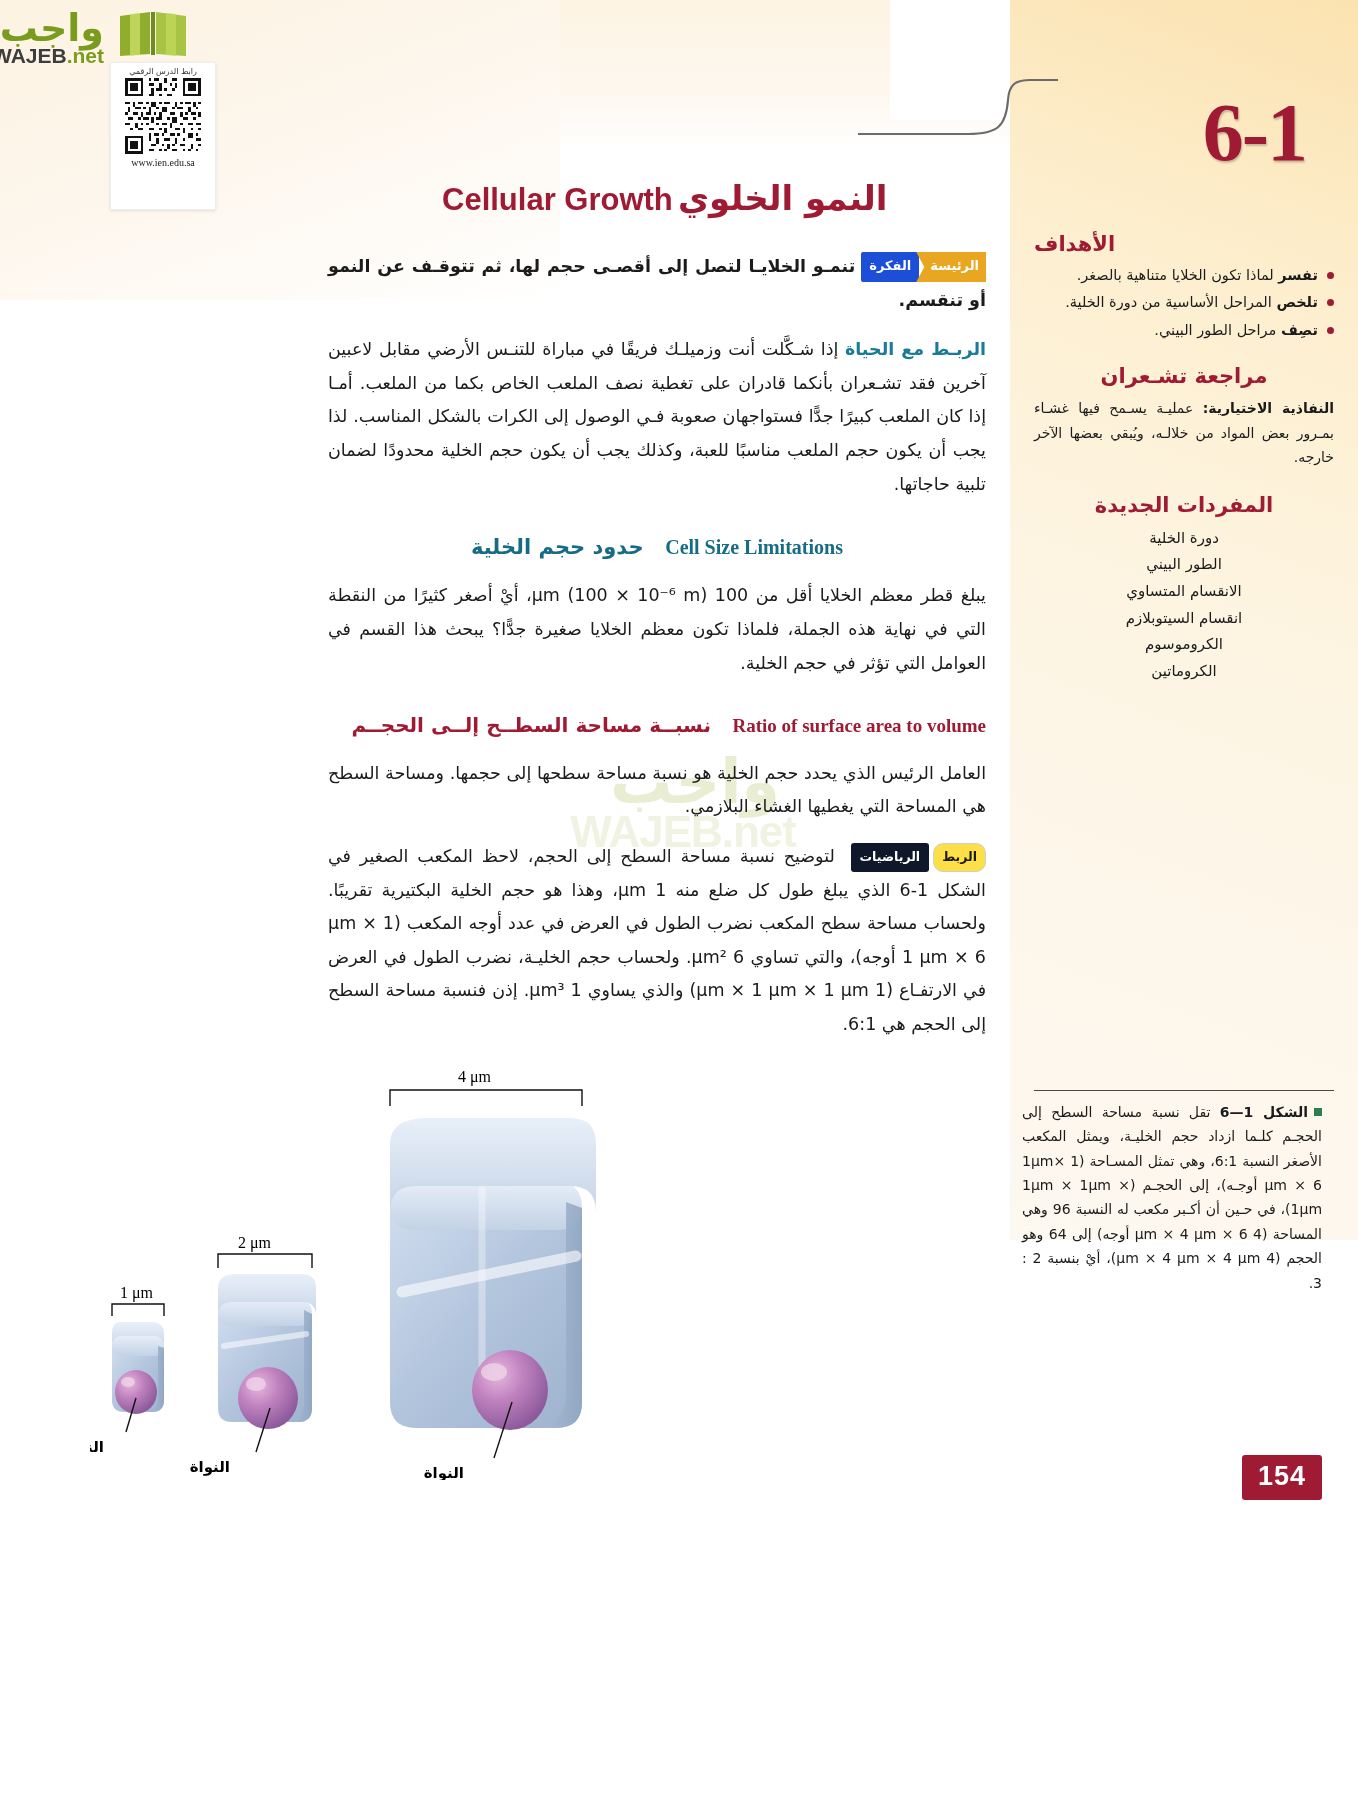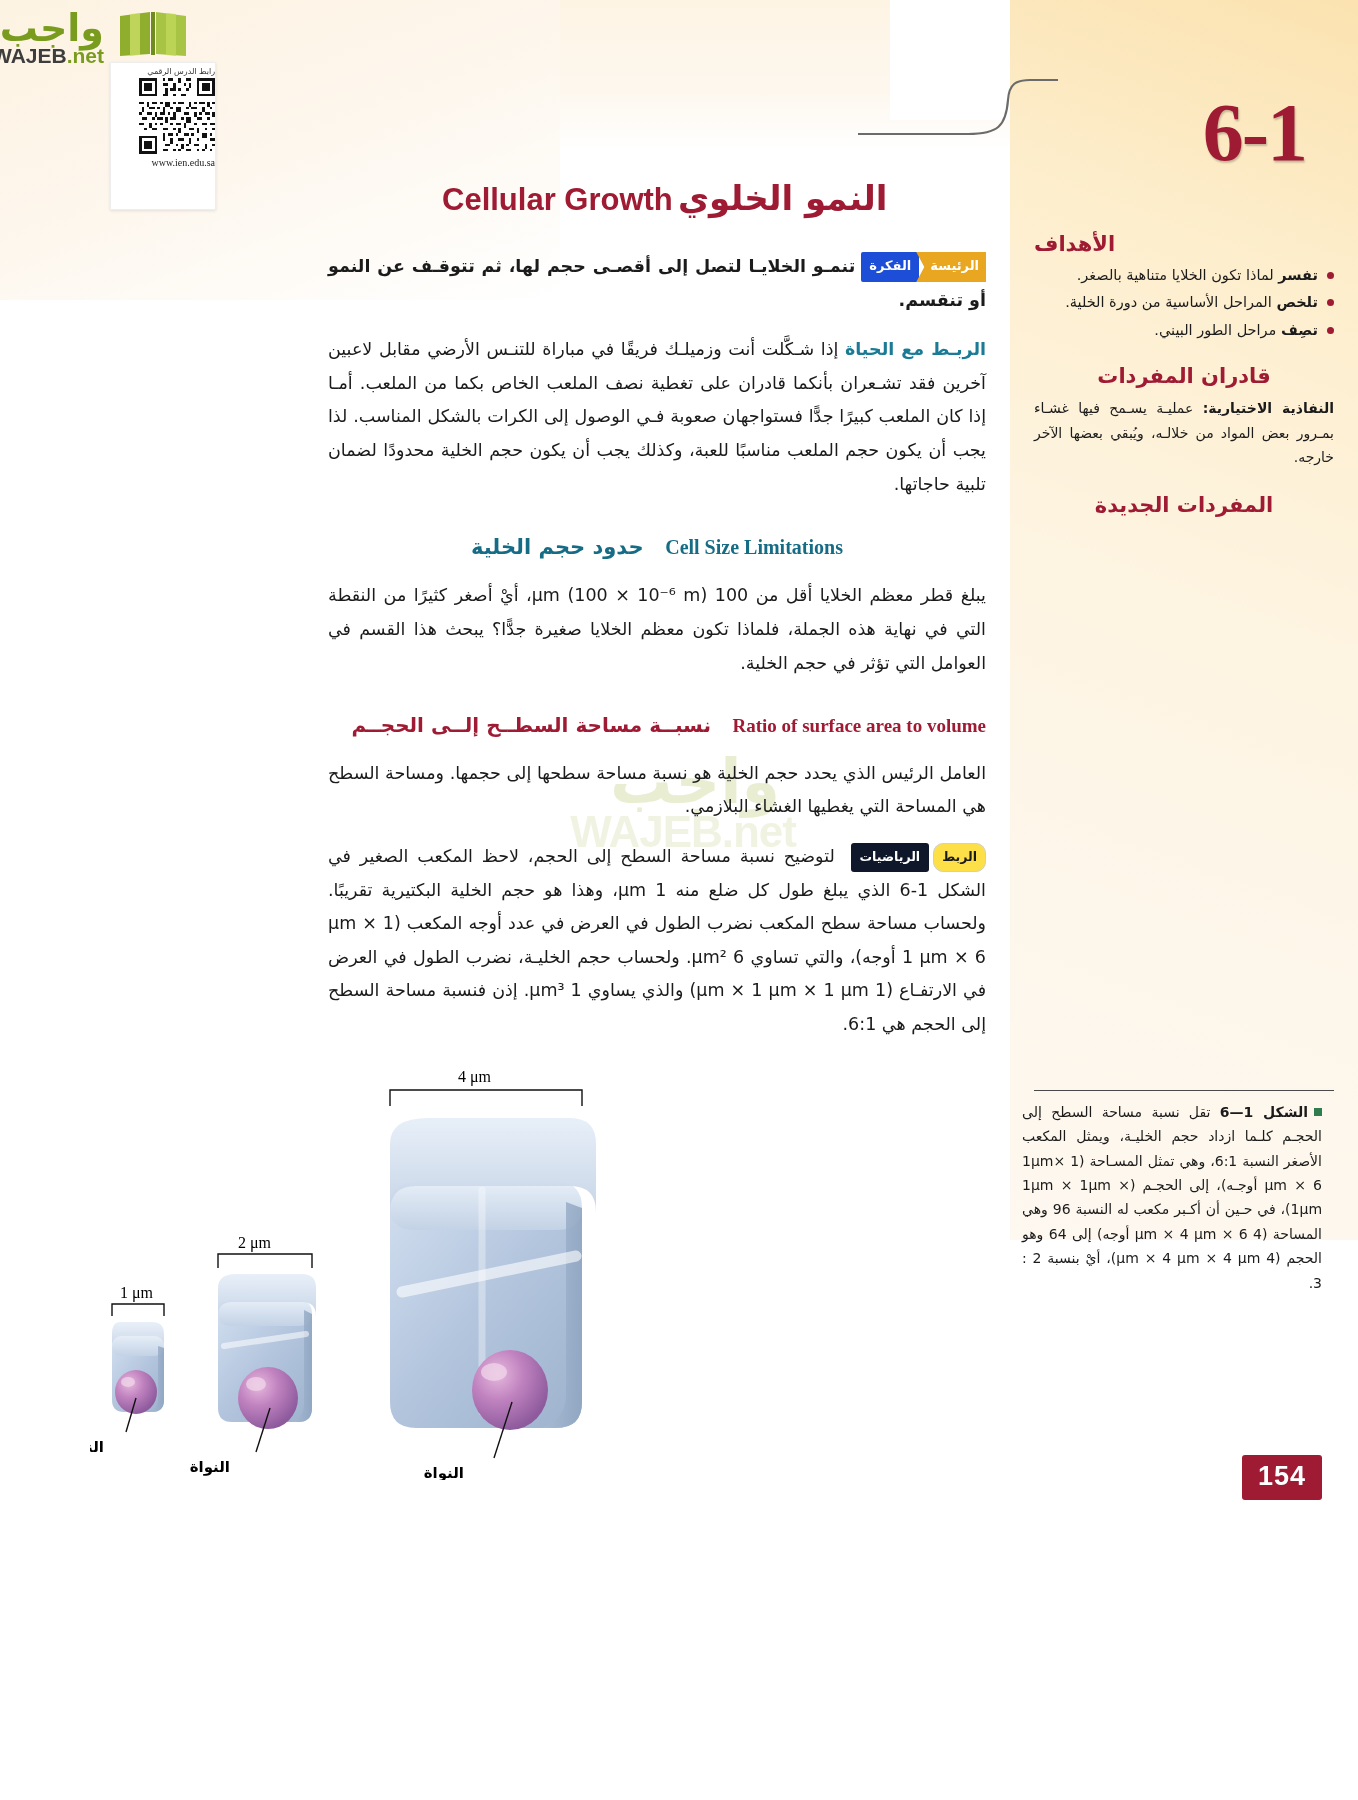--- a/index.html
+++ b/index.html
@@ -53,21 +53,21 @@
   .wm-center .wm-en{
     position:absolute;right:4px;top:62px;font-size:44px;font-weight:bold;color:#cfd9a0;
     font-family:"Liberation Sans",sans-serif;letter-spacing:-1px;
   }
 
   
   .qr-card{
     position:absolute;left:110px;top:62px;width:106px;height:148px;
     background:#ffffff;border:1px solid #eee;
     box-shadow:0 1px 3px rgba(0,0,0,.10);
-    display:flex;flex-direction:column;align-items:flex-start;padding-top:4px;
+    display:flex;flex-direction:column;align-items:center;padding-top:4px;
     box-sizing:border-box;
   }
   .qr-title{font-size:8px;color:#333;margin-bottom:2px;direction:rtl;}
   .qr-box{width:76px;height:76px;}
   .qr-url{font-size:10px;color:#1a1a1a;margin-top:3px;font-family:"Liberation Serif",serif;}
 
   
   .sec-num{
     position:absolute;right:52px;top:86px;
     font-family:"Liberation Serif",serif;font-weight:bold;
@@ -390,27 +390,35 @@
     <li>
       <span class="kw">تلخص</span>
       <span>المراحل الأساسية من دورة الخلية.</span>
     </li>
     <li>
       <span class="kw">تصِف</span>
       <span>مراحل الطور البيني.</span>
     </li>
   </ul>
 
-  <h3 class="center">قادران المفردات</h3>
+  <h3 class="center">مراجعة تشـعران</h3>
   <p class="vocab-def">
     <span class="term">النفاذية الاختيارية:</span>
     <span>عمليـة يسـمح فيها غشـاء بمـرور بعض المواد من خلالـه، ويُبقي بعضها الآخر خارجه.</span>
   </p>
 
   <h3 class="center">المفردات الجديدة</h3>
+  <ul class="vocab-list">
+    <li>دورة الخلية</li>
+    <li>الطور البيني</li>
+    <li>الانقسام المتساوي</li>
+    <li>انقسام السيتوبلازم</li>
+    <li>الكروموسوم</li>
+    <li>الكروماتين</li>
+  </ul>
 </div>
 
 <div class="fig-rule"></div>
 <div class="fig-cap">
   <span class="sq"></span><span class="lbl">الشكل 1—6</span>
   <span>تقل نسبة مساحة السطح إلى الحجـم كلـما ازداد حجم الخليـة، ويمثل المكعب الأصغر النسبة 6:1، وهي تمثل المسـاحة (1μm× 1 μm × 6 أوجـه)، إلى الحجـم (1μm × 1μm × 1μm)، في حـين أن أكـبر مكعب له النسبة 96 وهي المساحة (4 μm × 4 μm × 6 أوجه) إلى 64 وهو الحجم (4 μm × 4 μm × 4 μm)، أيْ بنسبة 2 : 3.</span>
 </div>
 
 <div class="figure">
   <svg width="700" height="420" viewBox="0 0 700 420">

